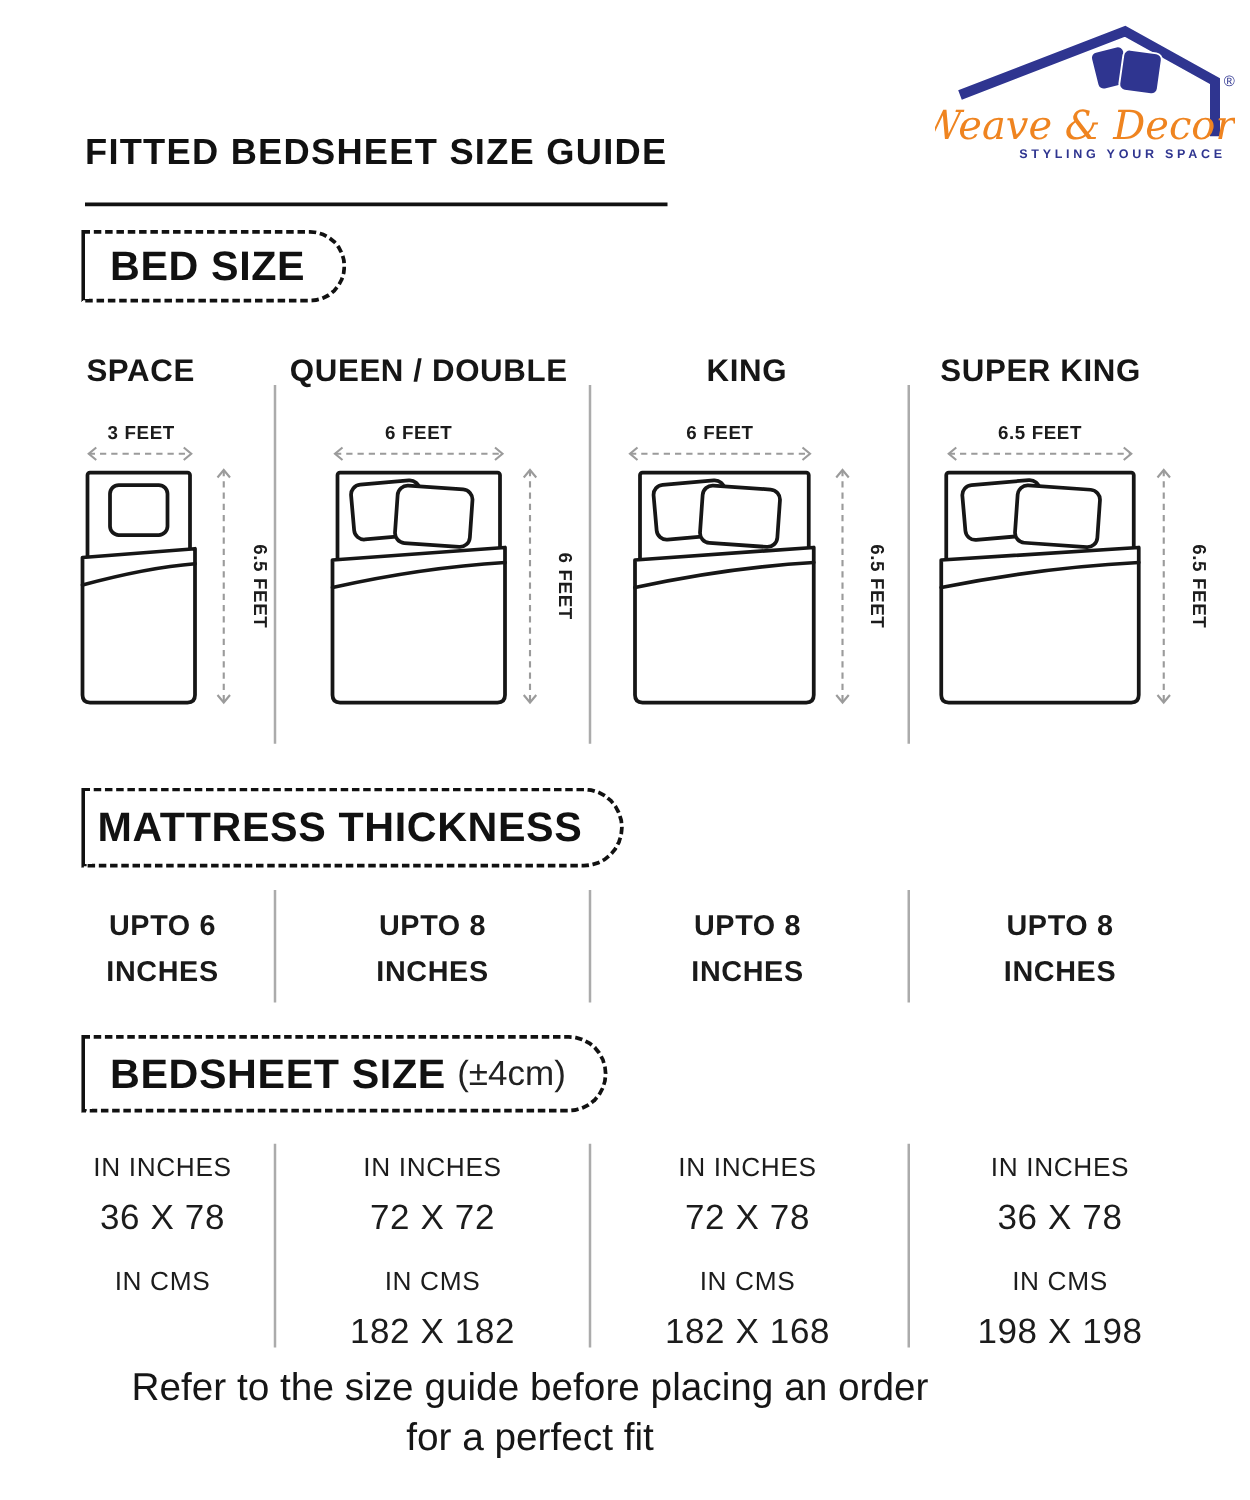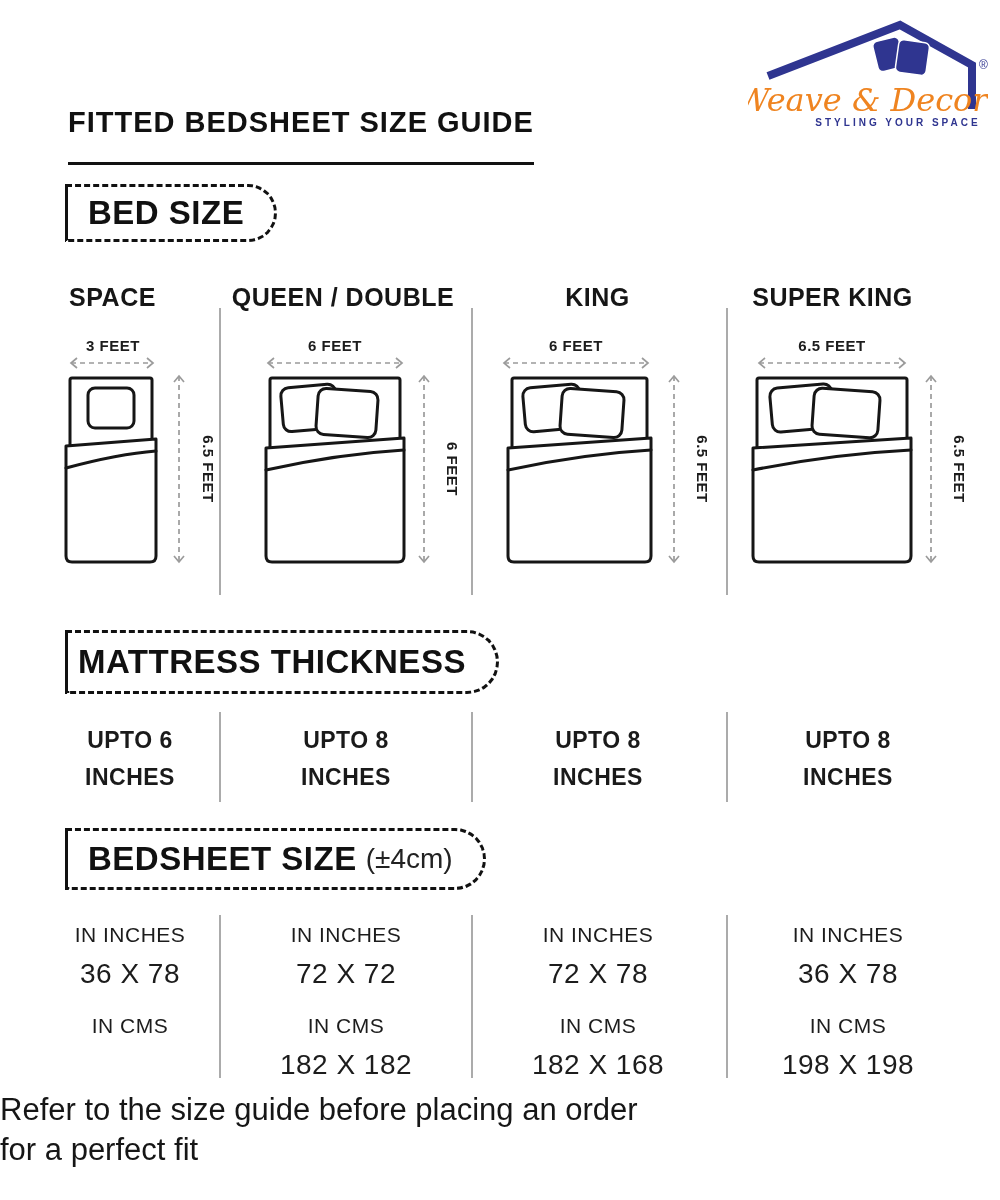--- a/index.html
+++ b/index.html
@@ -33,21 +33,21 @@
   
   .thick { top:722px; text-align:center; font-size:23px; font-weight:700; line-height:37px; color:#1a1a1a; letter-spacing:0.5px; }
 
   
   .sheetcol { top:923px; text-align:center; color:#1c1c1c; }
   .sheetcol .unit { font-size:21px; letter-spacing:0.5px; }
   .sheetcol .val  { font-size:28px; margin-top:11px; letter-spacing:0.5px; }
   .sheetcol .unit2 { margin-top:24px; }
 
   
-  .footer { left:0; top:1090px; width:848px; font-size:31px; font-weight:300; line-height:40px; color:#161616; }
+  .footer { left:0; top:1090px; width:848px; text-align:center; font-size:31px; font-weight:300; line-height:40px; color:#161616; }
 
   
   #logo { left:748px; top:12px; }
 </style>
 </head>
 <body>
 
 <svg id="logo" class="abs" width="240" height="118" viewBox="0 0 240 118">
   <path d="M20,64 L152,13 L224,53 L224,97" fill="none" stroke="#2f3590" stroke-width="8" stroke-linejoin="miter" stroke-linecap="butt"></path>
   <g>

